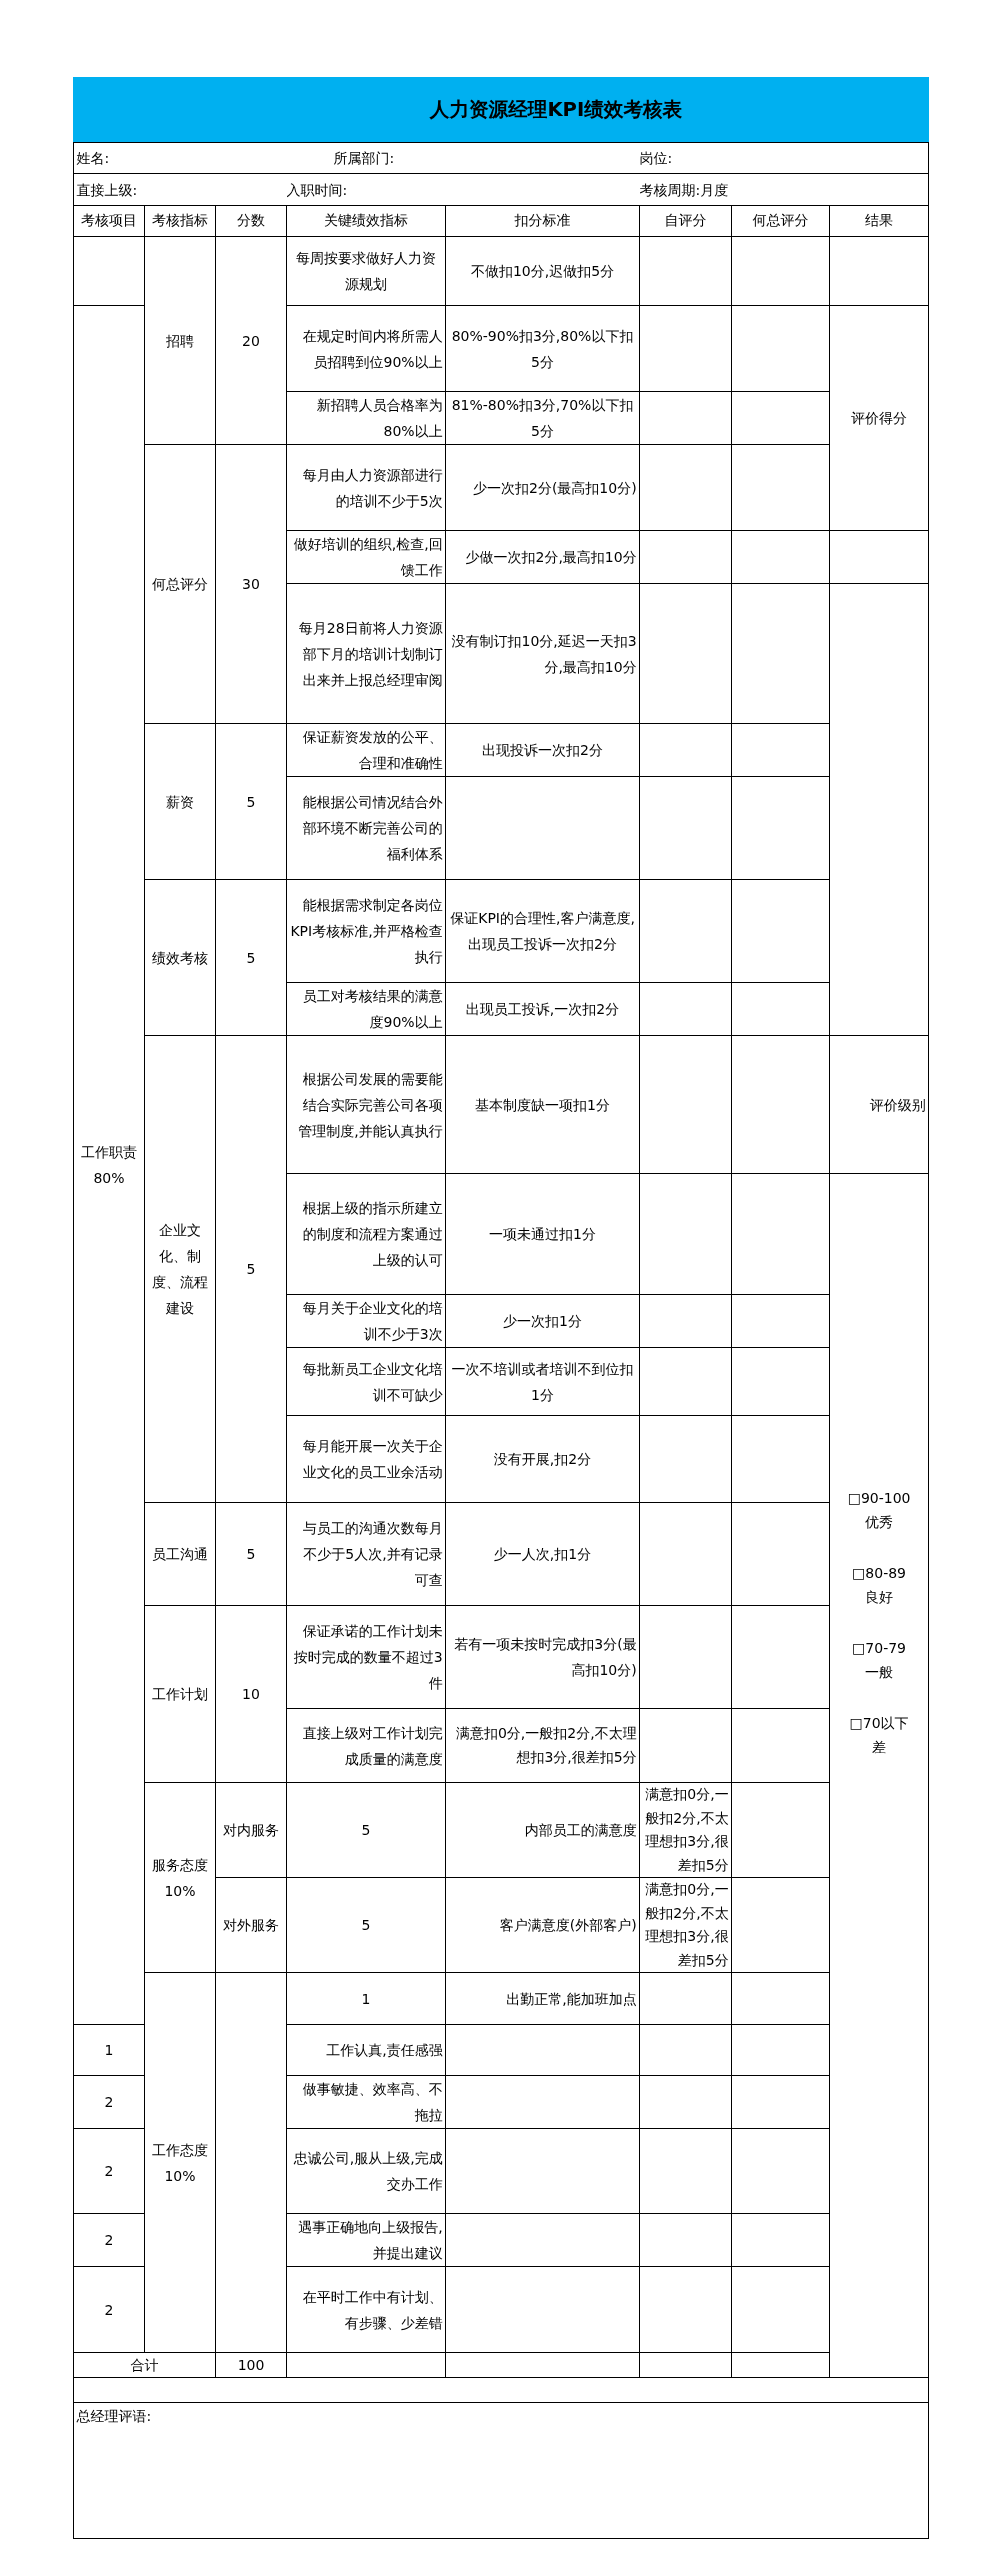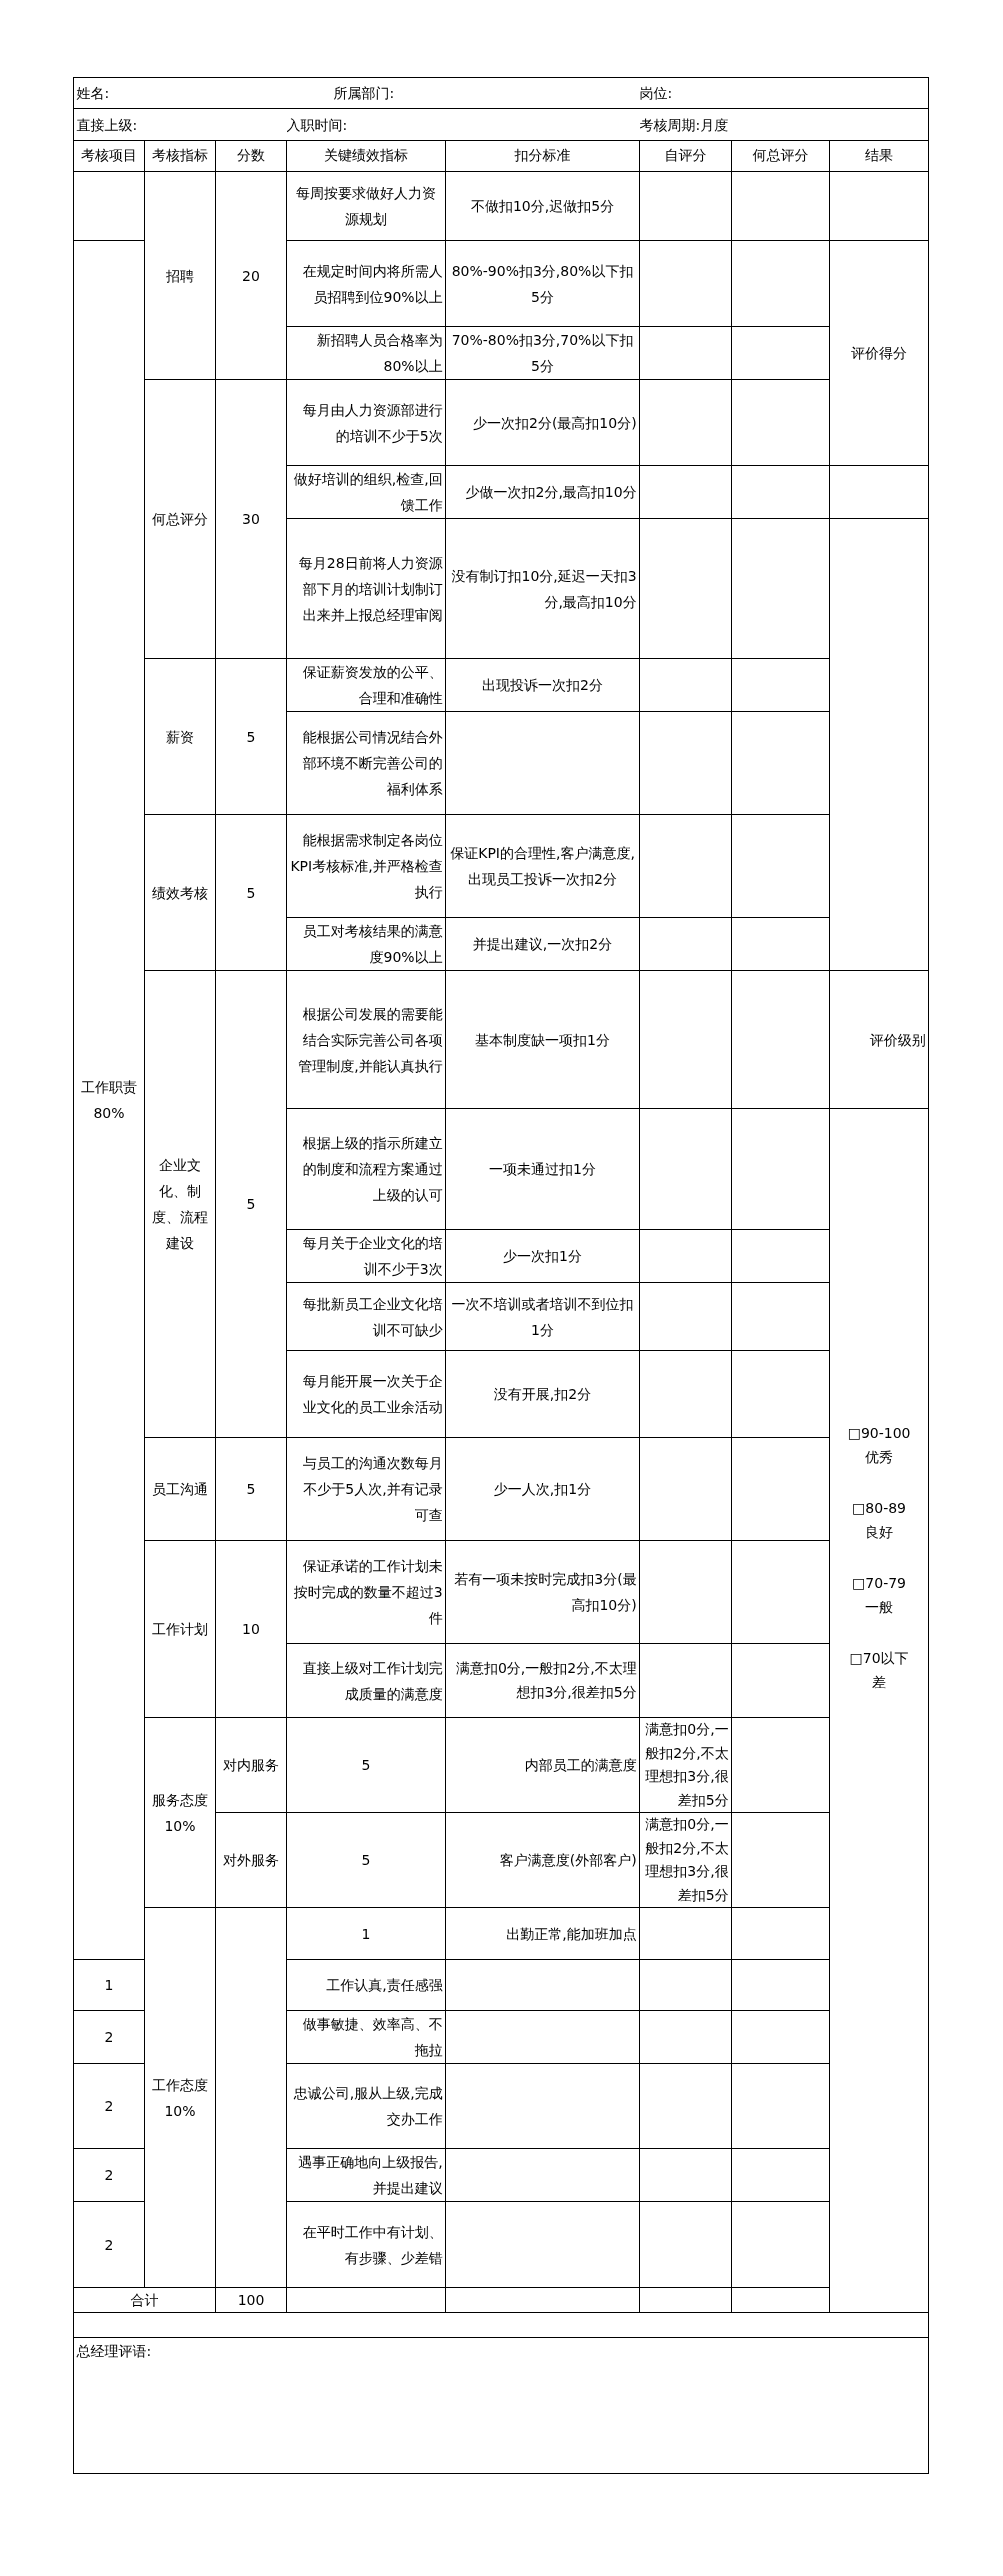--- a/index.html
+++ b/index.html
@@ -16,20 +16,21 @@
   .hdr td { text-align: center; line-height: 15.7px; margin-top: 20px; }
   .top { vertical-align: top; }
   .grade-item { display: block; margin: 28px 0; text-align: center; line-height: 23.5px; }
   .grades { vertical-align: top; padding-top: 0; }
   .grades-inner { margin-top: 313px; }
 </style>
 </head>
 <body>
 
 <div class="sheet">
+  <div class="title-bar">人力资源经理KPI绩效考核表</div>
   <table>
     <colgroup>
       <col style="width:71px">
         <col style="width:71px">
         <col style="width:71px">
         <col style="width:159px">
       <col style="width:194px">
         <col style="width:92px">
         <col style="width:98px">
         <col style="width:99px">
@@ -73,21 +74,21 @@
         <td rowspan="20" class="c">工作职责80%</td>
         <td class="l">在规定时间内将所需人员招聘到位90%以上</td>
         <td class="c">80%-90%扣3分,80%以下扣5分</td>
         <td></td>
         <td></td>
         <td rowspan="3" class="c">评价得分</td>
       </tr>
 
       <tr style="height:49px">
         <td class="l">新招聘人员合格率为80%以上</td>
-        <td class="c">70%-80%扣3分,70%以下扣5分</td>
+        <td class="c">81%-80%扣3分,70%以下扣5分</td>
         <td></td>
         <td></td>
       </tr>
 
       <tr style="height:86px">
         <td rowspan="3" class="c">何总评分</td>
         <td rowspan="3" class="c">30</td>
         <td class="l">每月由人力资源部进行的培训不少于5次</td>
         <td class="l">少一次扣2分(最高扣10分)</td>
         <td></td>
@@ -130,21 +131,21 @@
         <td rowspan="2" class="c">绩效考核</td>
         <td rowspan="2" class="c">5</td>
         <td class="l">能根据需求制定各岗位KPI考核标准,并严格检查执行</td>
         <td class="c">保证KPI的合理性,客户满意度,出现员工投诉一次扣2分</td>
         <td></td>
         <td></td>
       </tr>
 
       <tr style="height:53px">
         <td class="l">员工对考核结果的满意度90%以上</td>
-        <td class="c">并提出建议,一次扣2分</td>
+        <td class="c">出现员工投诉,一次扣2分</td>
         <td></td>
         <td></td>
       </tr>
 
       <tr style="height:138px">
         <td rowspan="5" class="c">企业文化、制度、流程建设</td>
         <td rowspan="5" class="c">5</td>
         <td class="l">根据公司发展的需要能结合实际完善公司各项管理制度,并能认真执行</td>
         <td class="c">基本制度缺一项扣1分</td>
         <td></td>

